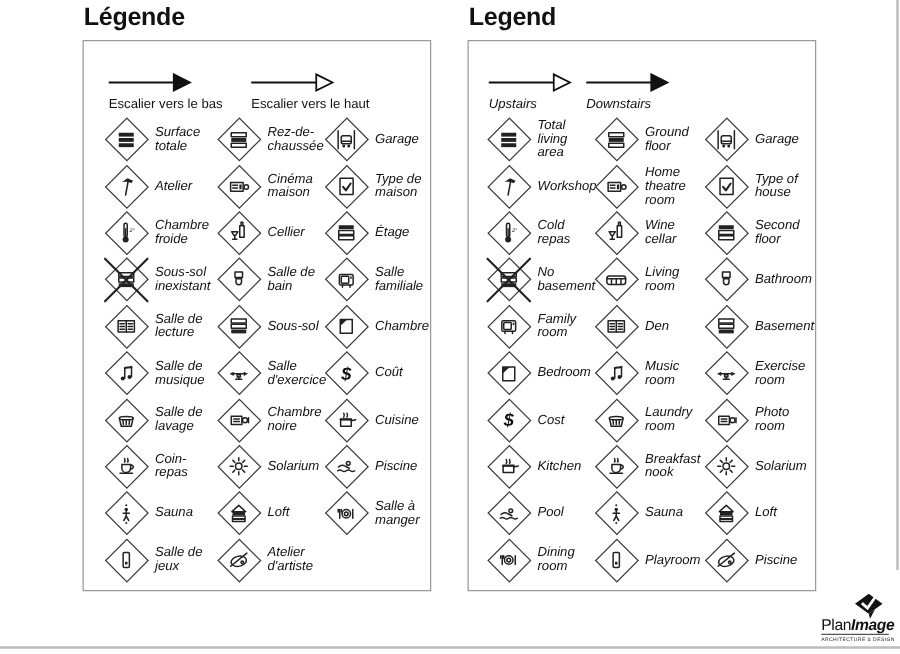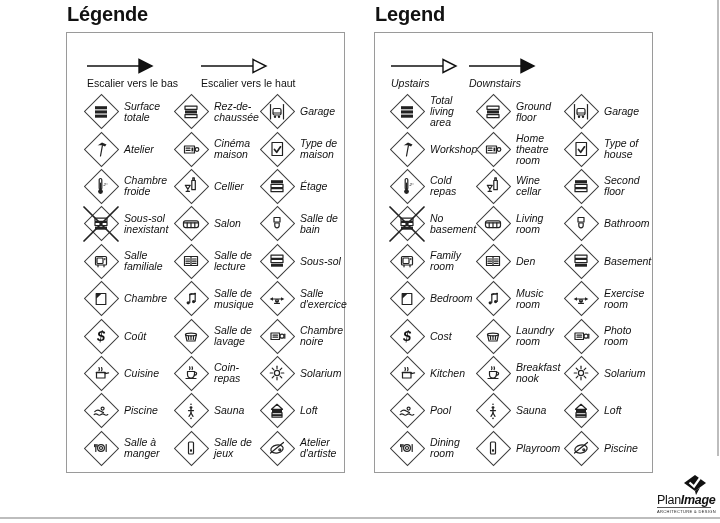--- a/index.html
+++ b/index.html
@@ -205,34 +205,20 @@
                   <rect x="6" y="14.6" width="12" height="3.1" fill="#222" stroke="none"></rect>
                   <line x1="-5" y1="-5" x2="29" y2="29" stroke-width="1.7"></line>
                   <line x1="29" y1="-5" x2="-5" y2="29" stroke-width="1.7"></line>
                 </g>
               </svg>
             </span>
     <span class="cell-label">Sous-sol
 inexistant</span>
   </div>
 
-  <div class="cell">
-    <span class="cell-icon">
-              <svg class="glyph" viewBox="0 0 24 24">
-                <g fill="none" stroke="#222" stroke-width="1.2" stroke-linecap="round" stroke-linejoin="round">
-                  <rect x="4.5" y="8.8" width="15" height="6.8" rx="2" fill="#fff"></rect>
-                  <line x1="4.5" y1="10.9" x2="19.5" y2="10.9"></line>
-                  <line x1="8.2" y1="10.9" x2="8.2" y2="15.6"></line>
-                  <line x1="12" y1="10.9" x2="12" y2="15.6"></line>
-                  <line x1="15.8" y1="10.9" x2="15.8" y2="15.6"></line>
-                </g>
-              </svg>
-            </span>
-    <span class="cell-label">Salon</span>
-  </div>
 
   <div class="cell">
     <span class="cell-icon">
               <svg class="glyph" viewBox="0 0 24 24">
                 <g fill="none" stroke="#222" stroke-width="1.2" stroke-linecap="round" stroke-linejoin="round">
                   <rect x="9" y="5.5" width="6" height="4.5" fill="#fff"></rect>
                   <path d="M9.8,11 h4.4 v2.6 a2.2,2.2 0 0 1 -4.4,0 Z" fill="#fff"></path>
                 </g>
               </svg>
             </span>

